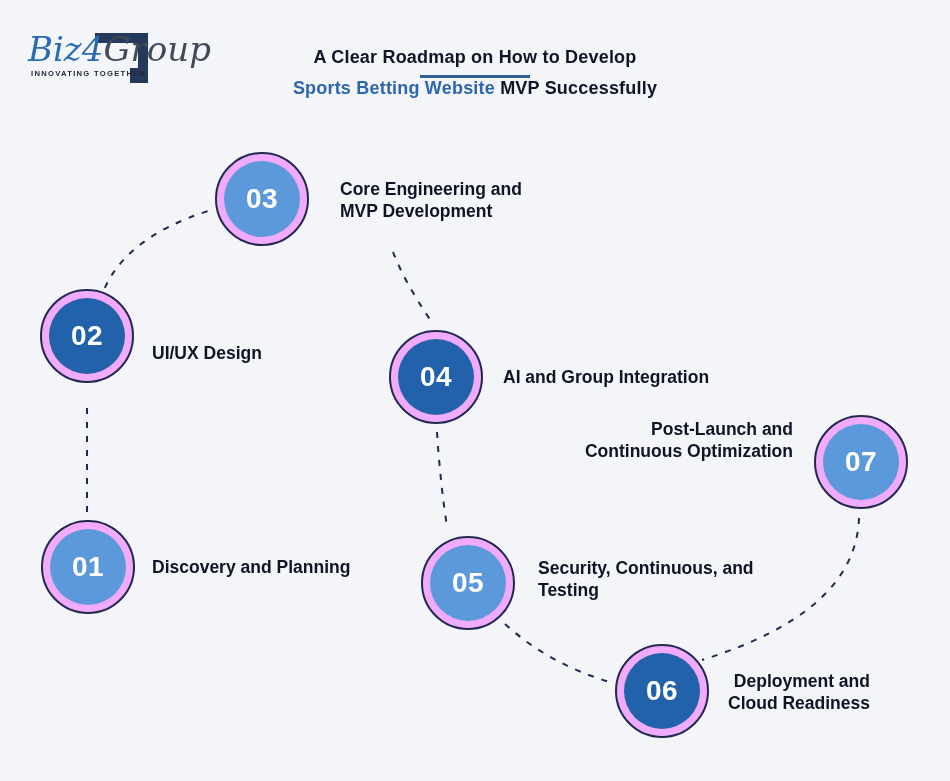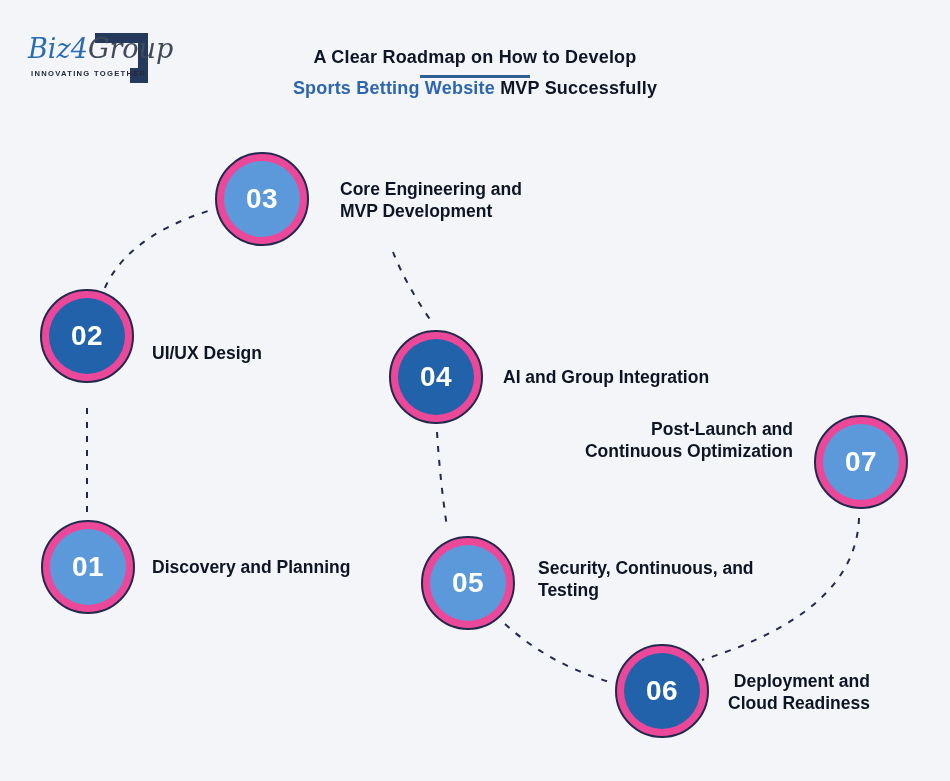--- a/index.html
+++ b/index.html
@@ -7,39 +7,39 @@
   body {
     font-family: "Liberation Sans", sans-serif;
     background: #f3f5f8;
     overflow: hidden;
   }
   .canvas { position: relative; width: 950px; height: 781px; background: #f3f5f8; }
 
   
   .logo { position: absolute; left: 20px; top: 22px; width: 150px; height: 64px; }
   .logo-bracket { position: absolute; left: 0; top: 0; }
-  .brand { position: absolute; left: 8px; top: 12px; font-family: "DejaVu Serif", serif; font-style: italic; font-size: 27px; line-height: 30px; white-space: nowrap; }
+  .brand { position: absolute; left: 8px; top: 12px; font-family: "DejaVu Serif", serif; font-style: italic; font-size: 34px; line-height: 30px; white-space: nowrap; }
   .brand .blue { color: #2a6cb4; }
   .brand .dark { color: #404a58; }
   .tagline { position: absolute; left: 11px; top: 47px; font-size: 7.6px; font-weight: bold; letter-spacing: 1.3px; color: #23283a; white-space: nowrap; text-align: right; }
 
   
   .title-wrap { position: absolute; left: 0; top: 42px; width: 950px; text-align: center; }
   .title-line { font-size: 18px; font-weight: bold; color: #0e1526; line-height: 31px; letter-spacing: 0.2px; }
   .title-line .highlight { color: #2e66ae; }
   .title-underline { position: absolute; left: 420px; top: 75px; width: 110px; height: 2.5px; background: #2d5e94; }
 
   
   svg.connectors { position: absolute; left: 0; top: 0; }
   svg.connectors path, svg.connectors line { fill: none; stroke: #23284f; stroke-width: 2; stroke-dasharray: 6 8; }
 
   
   .step-ring {
     position: absolute; width: 94px; height: 94px; border-radius: 50%;
-    border: 2px solid #23284f; background: #ec4899;
+    border: 2px solid #23284f; background: #f0abfc;
     display: flex; align-items: center; justify-content: center;
   }
   .bubble {
     width: 76px; height: 76px; border-radius: 50%;
     display: flex; align-items: center; justify-content: center;
     color: #ffffff; font-size: 28px; font-weight: bold; letter-spacing: 0.5px;
   }
   .bubble.light { background: #5b99db; }
   .bubble.dark  { background: #2262ab; }
 

